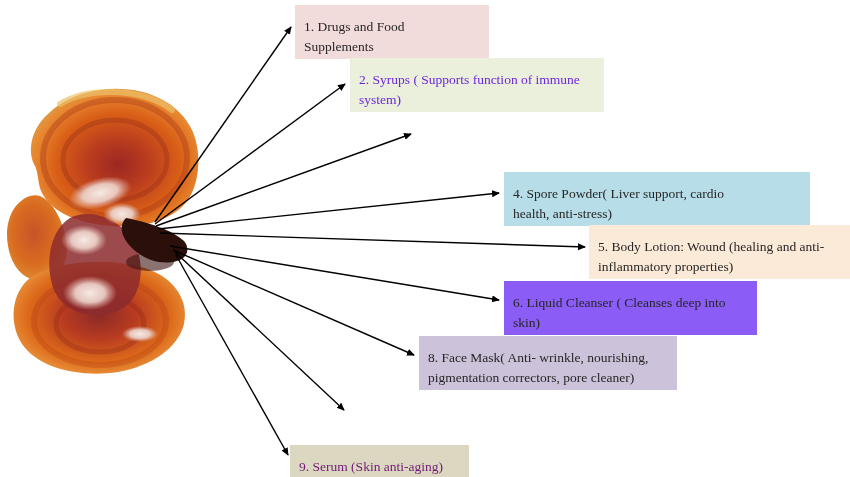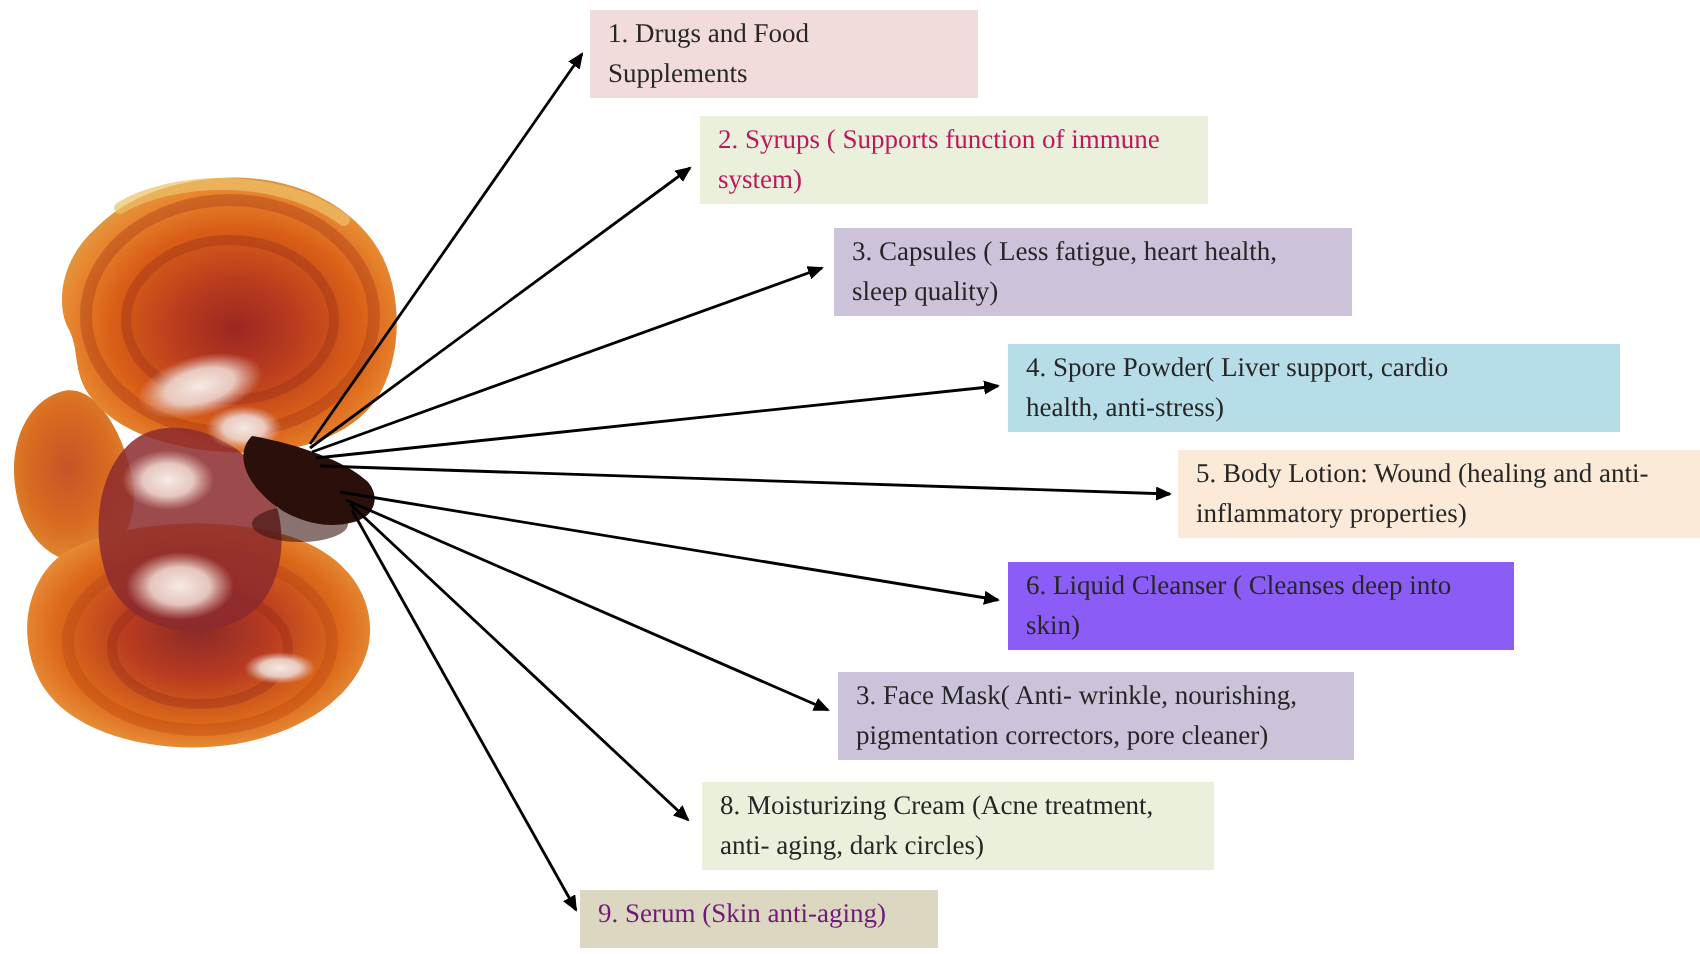--- a/index.html
+++ b/index.html
@@ -5,21 +5,21 @@
   html,body{margin:0;padding:0;background:#ffffff;}
   .canvas{
     position:relative;width:850px;height:477px;background:#ffffff;
     overflow:hidden;font-family:"Liberation Serif", serif;
   }
   #mushroom{position:absolute;left:0;top:78px;width:212px;height:302px;}
   #arrow-layer{position:absolute;left:0;top:0;width:850px;height:477px;}
   #boxes{position:absolute;left:0;top:0;width:850px;height:477px;}
   .label-box{
     position:absolute;box-sizing:border-box;
-    padding:2px 8px 2px 9px;
+    padding:12px 8px 2px 9px;
     font-size:13.5px;line-height:20px;color:#262626;
     white-space:pre-line;
   }
 </style>
 </head>
 <body>
 
 <div class="canvas">
 
   <svg id="mushroom" viewBox="0 0 212 302" xmlns="http://www.w3.org/2000/svg" aria-hidden="true">
@@ -87,30 +87,26 @@
       <line x1="160" y1="233" x2="585" y2="247" stroke="#000000" stroke-width="1.4" marker-end="url(#ah)"></line>
       <line x1="170" y1="246" x2="499" y2="300" stroke="#000000" stroke-width="1.4" marker-end="url(#ah)"></line>
       <line x1="173" y1="250" x2="414" y2="355" stroke="#000000" stroke-width="1.4" marker-end="url(#ah)"></line>
       <line x1="175" y1="252" x2="344" y2="410" stroke="#000000" stroke-width="1.4" marker-end="url(#ah)"></line>
       <line x1="176" y1="255" x2="288" y2="455" stroke="#000000" stroke-width="1.4" marker-end="url(#ah)"></line>
     </svg>
 
   <div id="boxes">
       <div class="label-box" style="left: 295px; top: 5px; width: 194px; min-height: 40px; background: rgb(242, 220, 219); color: rgb(38, 38, 38);">1. Drugs and Food
 Supplements</div>
-      <div class="label-box" style="left: 350px; top: 58px; width: 254px; min-height: 44px; background: rgb(234, 240, 220); color: #be185d;">2. Syrups ( Supports function of immune
+      <div class="label-box" style="left: 350px; top: 58px; width: 254px; min-height: 44px; background: rgb(234, 240, 220); color: #6d28d9;">2. Syrups ( Supports function of immune
 system)</div>
-      <div class="label-box" style="left: 417px; top: 114px; width: 259px; min-height: 44px; background: rgb(204, 194, 218); color: rgb(38, 38, 38);">3. Capsules ( Less fatigue, heart health,
-sleep quality)</div>
       <div class="label-box" style="left: 504px; top: 172px; width: 306px; min-height: 44px; background: rgb(183, 221, 232); color: rgb(38, 38, 38);">4. Spore Powder( Liver support, cardio
 health, anti-stress)</div>
       <div class="label-box" style="left: 589px; top: 225px; width: 291px; min-height: 44px; background: rgb(252, 234, 216); color: rgb(38, 38, 38);">5. Body Lotion: Wound (healing and anti-
 inflammatory properties)</div>
       <div class="label-box" style="left: 504px; top: 281px; width: 253px; min-height: 42px; background: #8b5cf6; color: rgb(38, 38, 38);">6. Liquid Cleanser ( Cleanses deep into
 skin)</div>
-      <div class="label-box" style="left: 419px; top: 336px; width: 258px; min-height: 43px; background: rgb(204, 194, 218); color: rgb(38, 38, 38);">3. Face Mask( Anti- wrinkle, nourishing,
+      <div class="label-box" style="left: 419px; top: 336px; width: 258px; min-height: 43px; background: rgb(204, 194, 218); color: rgb(38, 38, 38);">8. Face Mask( Anti- wrinkle, nourishing,
 pigmentation correctors, pore cleaner)</div>
-      <div class="label-box" style="left: 351px; top: 391px; width: 256px; min-height: 42px; background: rgb(234, 240, 220); color: rgb(38, 38, 38);">8. Moisturizing Cream (Acne treatment,
-anti- aging, dark circles)</div>
       <div class="label-box" style="left: 290px; top: 445px; width: 179px; min-height: 29px; background: rgb(219, 215, 193); color: #701a75;">9. Serum (Skin anti-aging)</div>
     </div>
 
 </div>
 
 </body></html>

